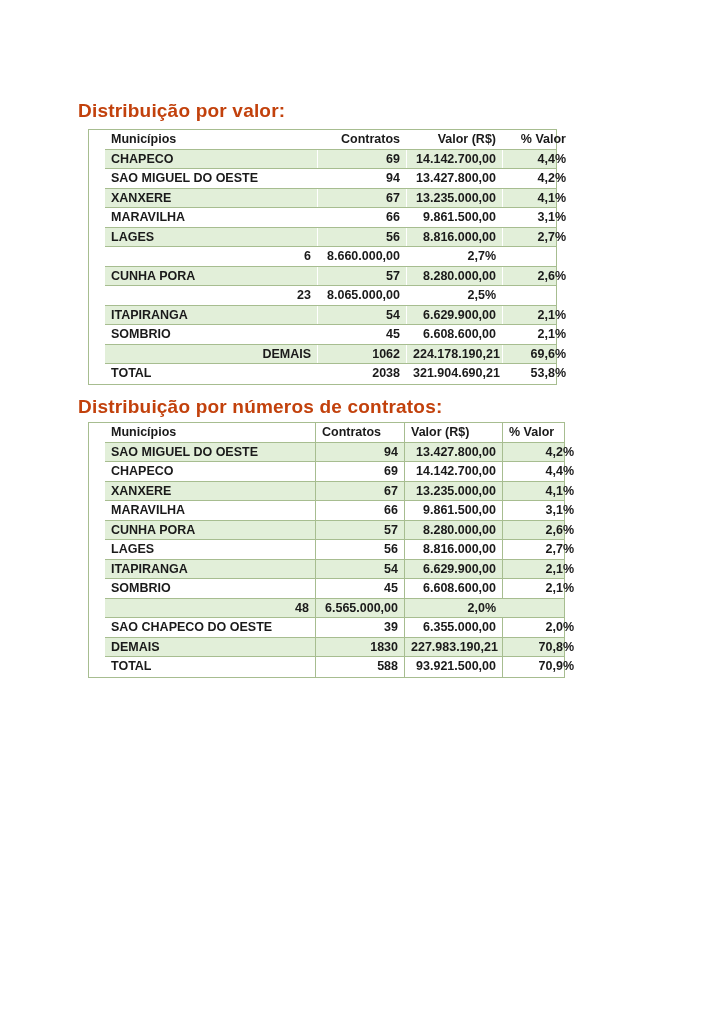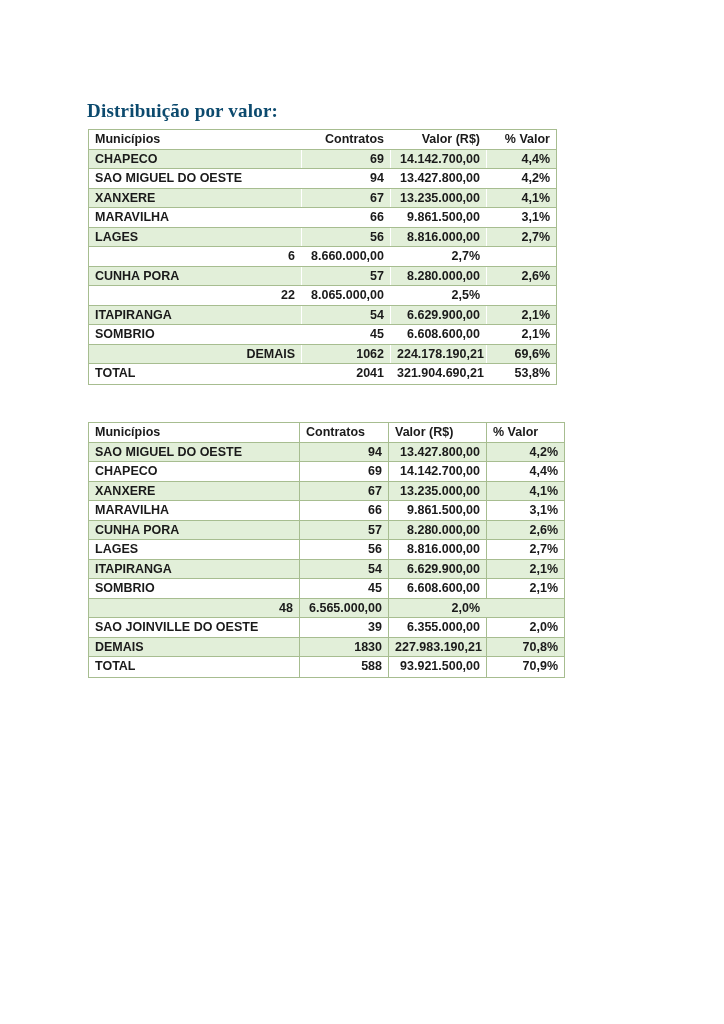--- a/index.html
+++ b/index.html
@@ -12,44 +12,44 @@
   .page{
     position:relative;
     width:724px;height:1024px;
     background:#ffffff;
     font-family:"Liberation Sans",sans-serif;
     color:var(--ink);
     overflow:hidden;
   }
   .title{
     position:absolute;
-    left:87px;
+    left:78px;
     font-size:19px;
     font-weight:bold;
-    color:#0c4a6e;
+    color:#c2410c;
     white-space:nowrap;
     letter-spacing:0.2px;
-    font-family:Liberation Serif, serif;
   }
   #title-1{top:100px;}
   #title-2{top:396px;}
   .tbl{
     position:absolute;
     left:88px;
     border:1px solid var(--bd);
     box-sizing:content-box;
   }
   #table-1{top:129px;width:467px;}
   #table-2{top:422px;width:475px;}
   .row{
     display:grid;
     height:19.5px;
     box-sizing:border-box;
     border-bottom:1px solid var(--bd);
     background:#ffffff;
+    margin-left:16px;
   }
   .row:last-child{border-bottom:none;}
   #table-1 .row{grid-template-columns:212px 89px 96px 70px;}
   #table-2 .row{grid-template-columns:210px 89px 98px 78px;}
   .row.band{background:var(--band);}
   .cell{
     font-size:12.5px;
     font-weight:bold;
     line-height:18.5px;
     height:100%;
@@ -120,21 +120,21 @@
         <div class="cell c2">8.660.000,00</div>
         <div class="cell c3">2,7%</div>
       </div>
       <div class="row band">
         <div class="cell c0">CUNHA PORA</div>
         <div class="cell c1">57</div>
         <div class="cell c2">8.280.000,00</div>
         <div class="cell c3">2,6%</div>
       </div>
       <div class="row plain">
-        <div class="cell c1">22</div>
+        <div class="cell c1">23</div>
         <div class="cell c2">8.065.000,00</div>
         <div class="cell c3">2,5%</div>
       </div>
       <div class="row band">
         <div class="cell c0">ITAPIRANGA</div>
         <div class="cell c1">54</div>
         <div class="cell c2">6.629.900,00</div>
         <div class="cell c3">2,1%</div>
       </div>
       <div class="row plain">
@@ -144,26 +144,27 @@
         <div class="cell c3">2,1%</div>
       </div>
       <div class="row band demais">
         <div class="cell c0">DEMAIS</div>
         <div class="cell c1">1062</div>
         <div class="cell c2">224.178.190,21</div>
         <div class="cell c3">69,6%</div>
       </div>
       <div class="row plain total">
         <div class="cell c0">TOTAL</div>
-        <div class="cell c1">2041</div>
+        <div class="cell c1">2038</div>
         <div class="cell c2">321.904.690,21</div>
         <div class="cell c3">53,8%</div>
       </div>
     </div>
 
+  <div class="title" id="title-2">Distribuição por números de contratos:</div>
 
   <div class="tbl" id="table-2">
       <div class="row header">
         <div class="cell c0">Municípios</div>
         <div class="cell c1">Contratos</div>
         <div class="cell c2">Valor (R$)</div>
         <div class="cell c3">% Valor</div>
       </div>
       <div class="row band">
         <div class="cell c0">SAO MIGUEL DO OESTE</div>
@@ -212,21 +213,21 @@
         <div class="cell c1">45</div>
         <div class="cell c2">6.608.600,00</div>
         <div class="cell c3">2,1%</div>
       </div>
       <div class="row band">
         <div class="cell c1">48</div>
         <div class="cell c2">6.565.000,00</div>
         <div class="cell c3">2,0%</div>
       </div>
       <div class="row plain">
-        <div class="cell c0">SAO JOINVILLE DO OESTE</div>
+        <div class="cell c0">SAO CHAPECO DO OESTE</div>
         <div class="cell c1">39</div>
         <div class="cell c2">6.355.000,00</div>
         <div class="cell c3">2,0%</div>
       </div>
       <div class="row band demais">
         <div class="cell c0">DEMAIS</div>
         <div class="cell c1">1830</div>
         <div class="cell c2">227.983.190,21</div>
         <div class="cell c3">70,8%</div>
       </div>

